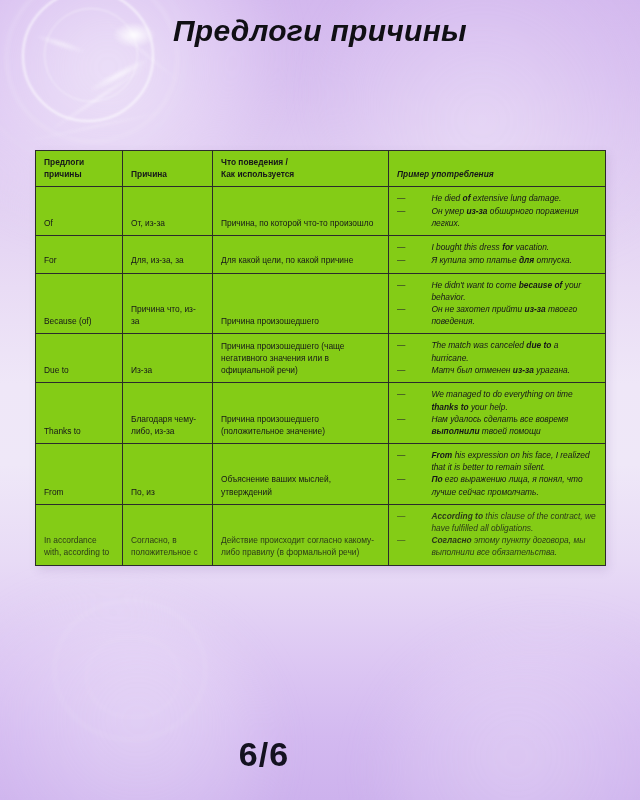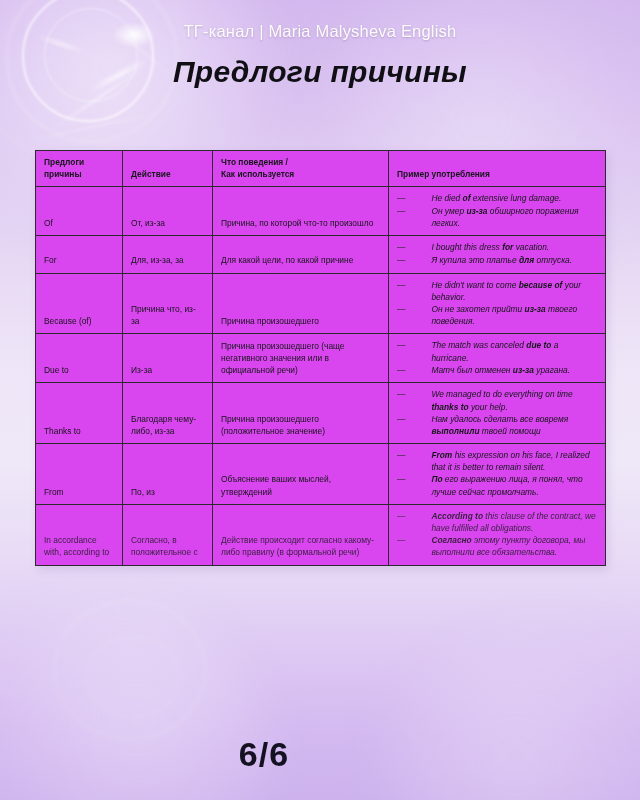--- a/index.html
+++ b/index.html
@@ -123,21 +123,21 @@
     left: 35px;
     top: 150px;
     width: 570px;
     z-index: 5;
     background: #fdfdfd;
     box-shadow: 3px 4px 9px rgba(110,80,150,0.16);
   }
   table#prepositions-table {
     width: 100%;
     border-collapse: collapse;
-    background: #d946ef;
+    background: #84cc16;
     table-layout: fixed;
   }
   table#prepositions-table td,
   table#prepositions-table th {
     border: 1px solid #2b2b2b;
     vertical-align: bottom;
     padding: 5px 8px 6px 8px;
     color: #16161a;
     font-size: 8.4px;
     line-height: 1.45;
@@ -148,20 +148,21 @@
   col.c-mean { width: 176px; }
   col.c-exam { width: 217px; }
 
   thead th {
     vertical-align: bottom;
     font-weight: bold;
     font-size: 8.6px;
     padding-bottom: 7px;
   }
   thead th.example-head {
+    font-style: italic;
     font-weight: bold;
   }
   thead th .hl { display: block; }
 
   td.prep-cell { font-size: 8.6px; }
   td.mean-cell { font-size: 8.4px; }
 
   td.example-cell {
     font-style: italic;
     font-size: 8.3px;
@@ -215,40 +216,39 @@
   <div class="ring ring-6"></div>
   <div class="spark spark-1"></div>
   <div class="spark spark-2"></div>
   <div class="spark spark-3"></div>
   <div class="streak streak-1"></div>
   <div class="streak streak-2"></div>
   <div class="streak streak-3"></div>
 </div>
 
 <div id="header">
-  <div id="channel-label">ТГ-канал | Maria Malysheva English</div>
   <div id="page-title">Предлоги причины</div>
 </div>
 
 <div id="table-wrap">
   <table id="prepositions-table">
     <colgroup>
       <col class="c-prep">
         <col class="c-tran">
         <col class="c-mean">
         <col class="c-exam">
     </colgroup>
     <thead>
       <tr>
         <th>
           <span class="hl">Предлоги</span>
           <span class="hl">причины</span>
         </th>
         <th>
-          <span class="hl">Действие</span>
+          <span class="hl">Причина</span>
         </th>
         <th>
           <span class="hl">Что поведения /</span>
           <span class="hl">Как используется</span>
         </th>
         <th class="example-head">
           <span class="hl">Пример употребления</span>
         </th>
       </tr>
     </thead>

